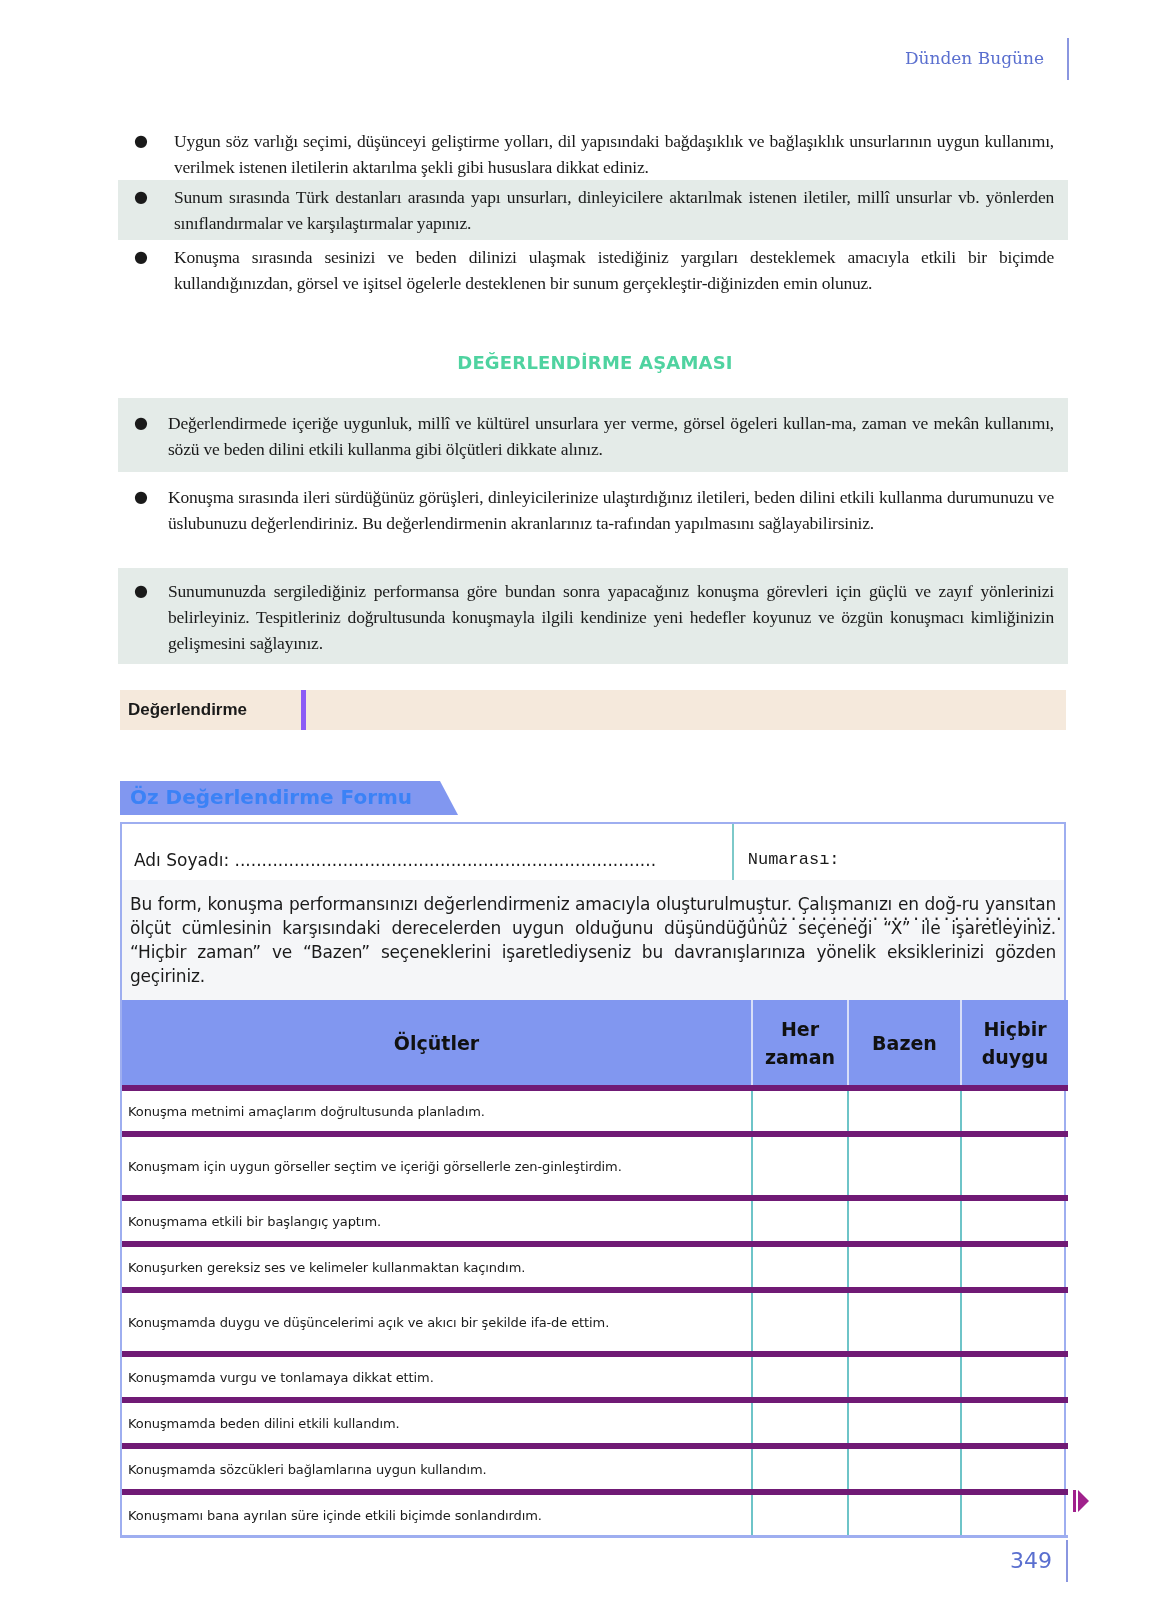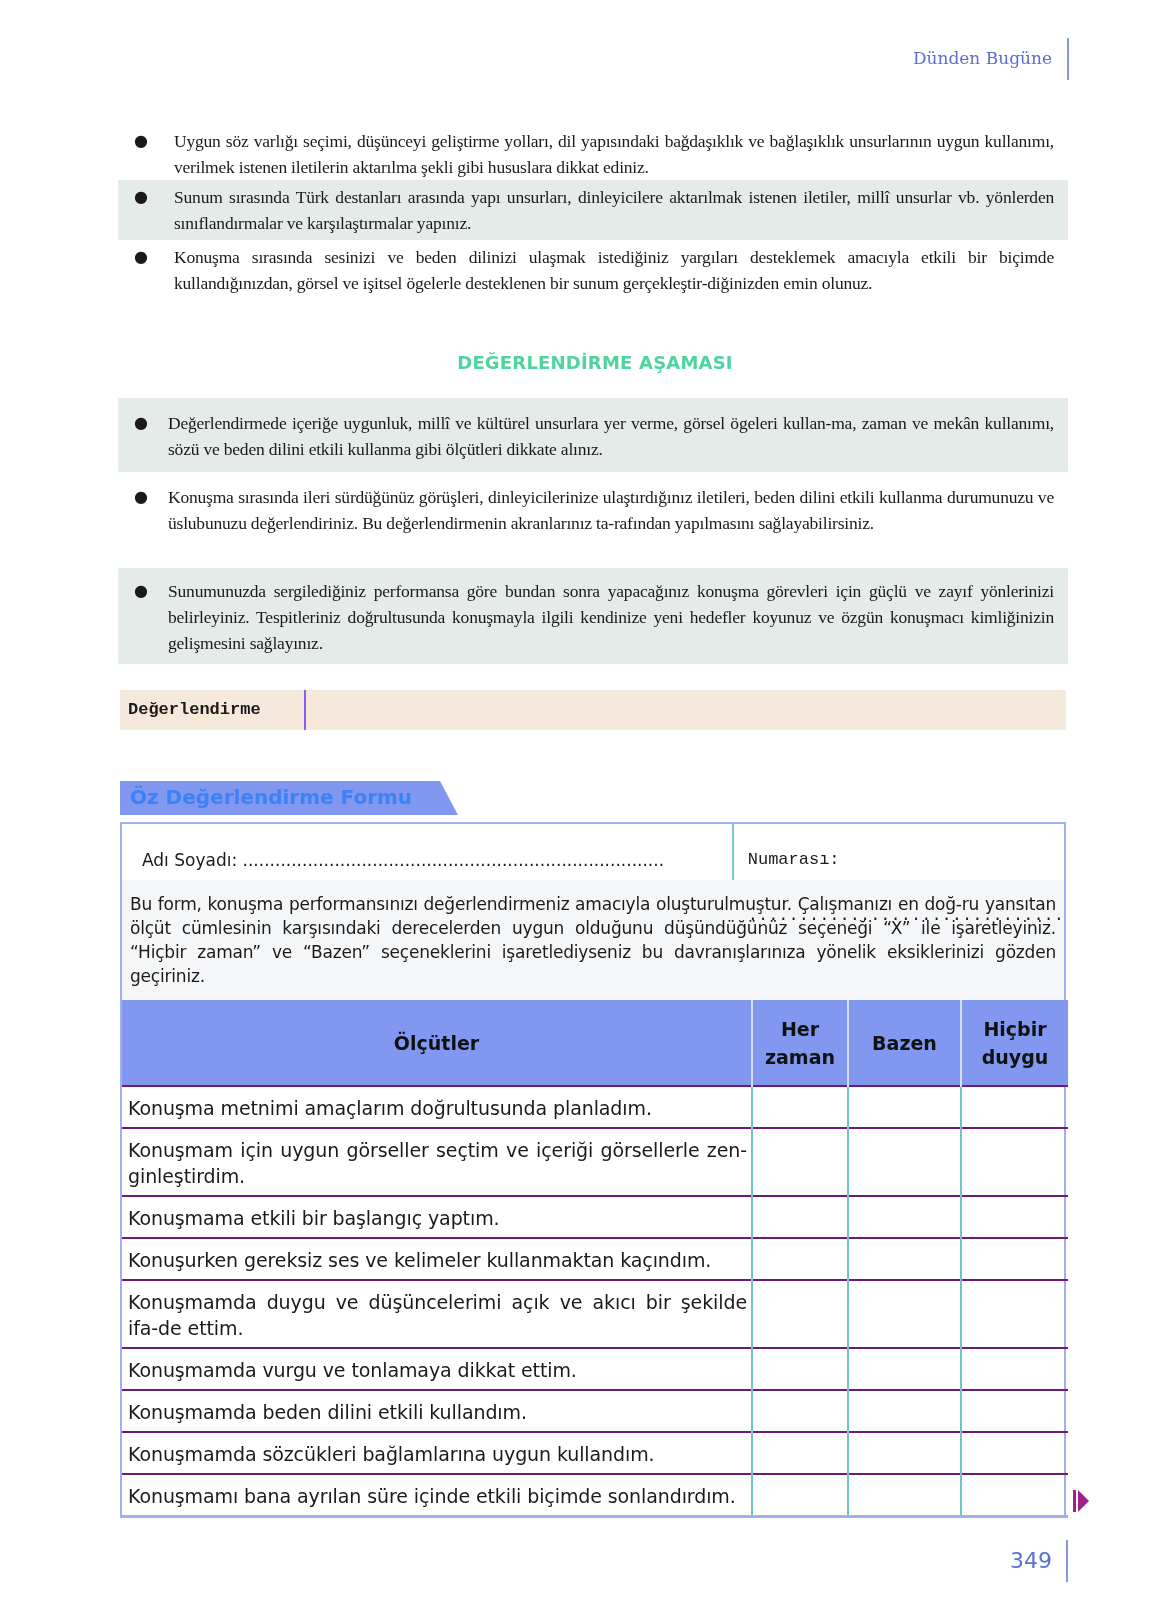--- a/index.html
+++ b/index.html
@@ -1,47 +1,47 @@
 <!DOCTYPE html>
 <html><head>
 <meta charset="utf-8">
 <style>
   html, body { margin: 0; padding: 0; background: #ffffff; }
   body { width: 1152px; height: 1624px; position: relative; overflow: hidden;
          font-family: "DejaVu Sans", sans-serif; color: #1a1a1a; }
   .abs { position: absolute; }
-  .running-head { right: 100px; top: 48px; font-family: "DejaVu Serif", serif; font-size: 17px; color: #5a6fcf; }
+  .running-head { right: 108px; top: 48px; font-family: "DejaVu Serif", serif; font-size: 17px; color: #5a6fcf; }
   .head-rule { left: 1067px; top: 38px; width: 2px; height: 42px; background: #8a96e0; }
 
   .bullet-block { left: 118px; width: 950px; box-sizing: border-box; padding: 4px 14px 4px 10px; }
   .bullet-block.shaded { background: #e4ebe8; }
   .bullet { display: flex; font-size: 17.5px; line-height: 26px; letter-spacing: -0.2px; }
   .bullet .dot { width: 40px; flex: none; font-size: 16px; padding-left: 6px; }
   .bullet .txt { flex: 1; text-align: justify; font-family: Liberation Serif, serif; }
 
   .section-heading { left: 0; width: 1190px; text-align: center; top: 352px; font-size: 18px; font-weight: bold; color: #4fd3a0; letter-spacing: 0.2px; }
 
   .eval-bar { left: 120px; top: 690px; width: 946px; height: 40px; background: #f5e9dc; display: flex; }
-  .eval-bar .label { width: 186px; border-right: 2px solid #8b5cf6; font-family: Liberation Mono, monospace; font-weight: bold; font-size: 17px; line-height: 40px; padding-left: 8px; box-sizing: border-box; }
+  .eval-bar .label { width: 186px; border-right: 5px solid #8b5cf6; font-family: Liberation Sans, sans-serif; font-weight: bold; font-size: 17px; line-height: 40px; padding-left: 8px; box-sizing: border-box; }
 
   .form-tab { left: 120px; top: 781px; height: 34px; width: 340px; }
   .form-tab svg { position: absolute; left: 0; top: 0; }
   .form-tab .title { position: absolute; left: 10px; top: 4px; font-size: 20px; font-weight: bold; color: #3b82f6; }
 
   .form-box { left: 120px; top: 822px; width: 946px; border: 2px solid #9eaef0; border-bottom: none; box-sizing: border-box; }
   .name-row { display: flex; height: 56px; border-bottom: none; }
-  .name-row .cell { font-size: 17px; line-height: 56px; padding-left: 20px; padding-top: 8px; box-sizing: border-box; }
+  .name-row .cell { font-size: 17px; line-height: 56px; padding-left: 12px; padding-top: 8px; box-sizing: border-box; }
   .name-row .name { width: 630px; border-right: 2px solid #7dc9c9; }
   .name-row .num { flex: 1; padding-left: 14px; font-family: Liberation Mono, monospace; }
   .instructions { background: #f5f6f8; padding: 12px 8px 12px 8px; font-size: 17px; line-height: 24px; text-align: justify; letter-spacing: -0.2px; }
 
   table.criteria { border-collapse: collapse; width: 946px; table-layout: fixed; }
   table.criteria th { background: #8197f0; color: #111; font-size: 19px; font-weight: bold; height: 83px; border-left: 2px solid #d8def8; line-height: 28px; }
   table.criteria th:first-child { border-left: none; }
-  table.criteria td { border-top: 2px solid #701a75; border-left: 2px solid #6ec4c8; font-size: 19px; line-height: 26px; padding: 8px 4px 6px 6px; vertical-align: middle; letter-spacing: -0.1px; }
+  table.criteria td { border-top: 6px solid #701a75; border-left: 2px solid #6ec4c8; font-size: 13px; line-height: 26px; padding: 8px 4px 6px 6px; vertical-align: middle; letter-spacing: -0.1px; }
   table.criteria td:first-child { border-left: none; text-align: justify; }
   table.criteria tr:last-child td { border-bottom: 3px solid #9eaef0; }
 
   .next-arrow { left: 1073px; top: 1490px; }
   .page-num { left: 1010px; top: 1548px; font-size: 22px; color: #5a6fcf; }
   .page-rule { left: 1066px; top: 1540px; width: 2px; height: 42px; background: #8a96e0; }
 </style>
 </head>
 <body>
 

